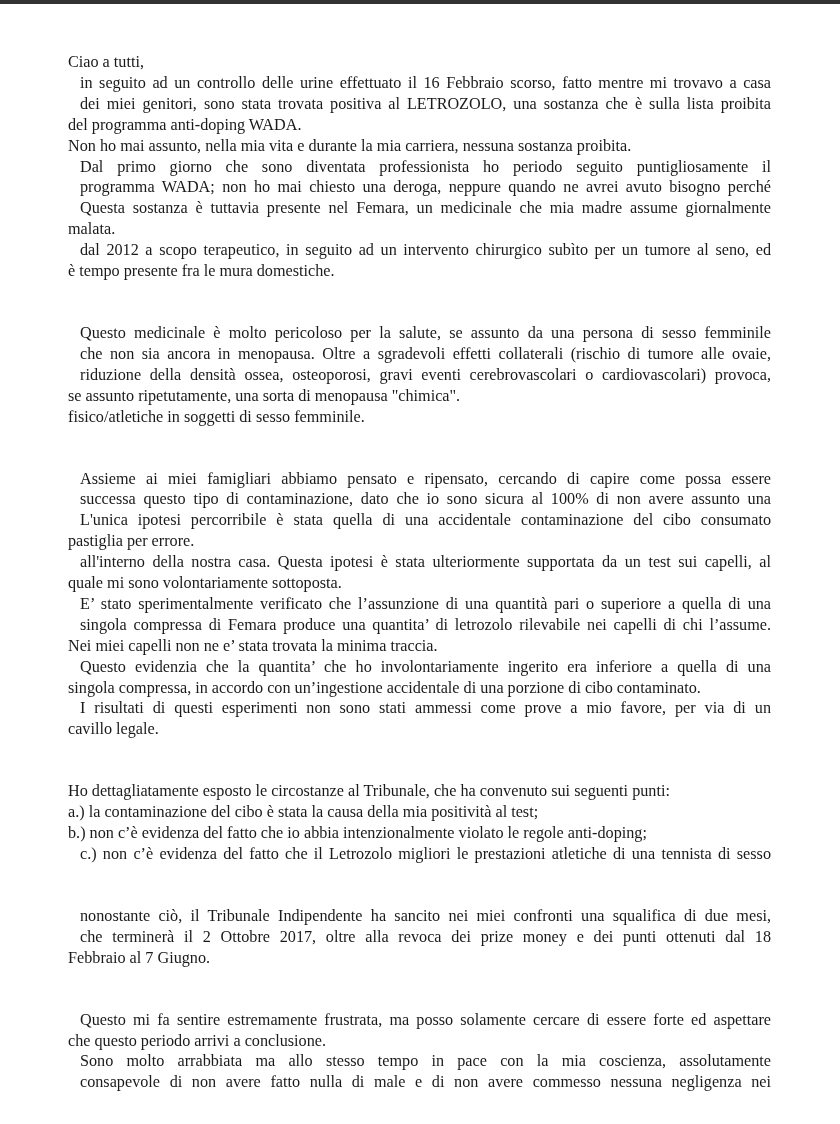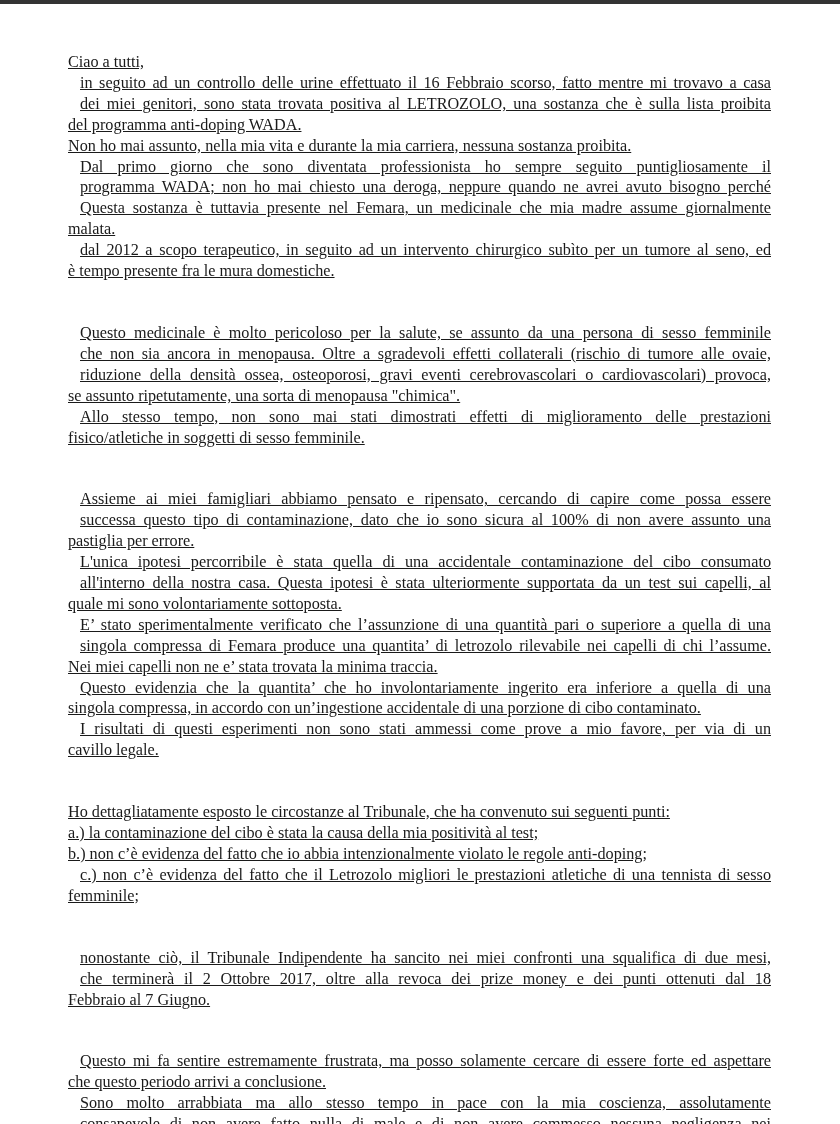--- a/index.html
+++ b/index.html
@@ -1,74 +1,72 @@
 <!DOCTYPE html>
 <html><head>
 <meta charset="utf-8">
 <style>
   html, body { margin:0; padding:0; }
   body { width:840px; height:1124px; background:#ffffff; overflow:hidden; position:relative; }
   .topbar { position:absolute; left:0; top:0; width:840px; height:4px; background:#333333; }
   .doc { position:absolute; left:68px; top:52px; width:703px;
          font-family:"Liberation Serif", "DejaVu Serif", serif; font-size:16.2px; color:#1a1a1a; line-height:20.9px; }
-  .para { margin:0;text-decoration:underline; }
+  .para { margin:0; }
   .line { display:block; white-space:nowrap; }
   .line.j { text-align:justify; text-align-last:justify; white-space:normal;margin-left:12px; }
   .gap { height:41px; }
 </style>
 </head>
 <body>
 
 <div class="topbar"></div>
 <div class="doc" id="doc">
     <div class="para">
       <span class="line">Ciao a tutti,</span>
       <span class="line j">in seguito ad un controllo delle urine effettuato il 16 Febbraio scorso, fatto mentre mi trovavo a casa</span>
       <span class="line j">dei miei genitori,  sono stata trovata positiva al LETROZOLO, una sostanza che è sulla lista proibita</span>
       <span class="line">del programma anti-doping WADA.</span>
       <span class="line">Non ho mai assunto, nella mia vita e durante la mia carriera, nessuna sostanza proibita.</span>
-      <span class="line j">Dal primo giorno che sono diventata professionista ho sempre seguito puntigliosamente il</span>
+      <span class="line j">Dal primo giorno che sono diventata professionista ho periodo seguito puntigliosamente il</span>
       <span class="line j">programma WADA; non ho mai chiesto una deroga, neppure quando ne avrei avuto bisogno perché</span>
       <span class="line j">Questa sostanza è tuttavia presente nel Femara, un medicinale che mia madre assume giornalmente</span>
       <span class="line">malata.</span>
       <span class="line j">dal 2012 a scopo terapeutico, in seguito ad un intervento chirurgico subìto per un tumore al seno, ed</span>
       <span class="line">è tempo presente fra le mura domestiche.</span>
     </div>
     <div class="gap"></div>
     <div class="para">
       <span class="line j">Questo medicinale è molto pericoloso per la salute, se  assunto da una persona di sesso femminile</span>
       <span class="line j">che non sia ancora in menopausa. Oltre a sgradevoli effetti collaterali (rischio di tumore alle ovaie,</span>
       <span class="line j">riduzione della densità ossea, osteoporosi, gravi eventi cerebrovascolari o cardiovascolari) provoca,</span>
       <span class="line">se assunto ripetutamente, una sorta di menopausa "chimica".</span>
-      <span class="line j">Allo stesso tempo, non sono mai stati dimostrati effetti di miglioramento delle prestazioni</span>
       <span class="line">fisico/atletiche in soggetti di sesso femminile.</span>
     </div>
     <div class="gap"></div>
     <div class="para">
       <span class="line j">Assieme ai miei famigliari abbiamo pensato e ripensato, cercando di capire come possa essere</span>
       <span class="line j">successa questo tipo di contaminazione, dato che io sono sicura al 100% di non avere assunto una</span>
+      <span class="line j">L'unica ipotesi percorribile è stata quella di una accidentale contaminazione del cibo consumato</span>
       <span class="line">pastiglia per errore.</span>
-      <span class="line j">L'unica ipotesi percorribile è stata quella di una accidentale contaminazione del cibo consumato</span>
       <span class="line j">all'interno della nostra casa. Questa ipotesi è stata ulteriormente supportata da un test sui capelli, al</span>
       <span class="line">quale mi sono volontariamente sottoposta.</span>
       <span class="line j">E’ stato sperimentalmente verificato che l’assunzione di una quantità pari o superiore a quella di una</span>
       <span class="line j">singola compressa di Femara produce una quantita’ di letrozolo rilevabile nei capelli di chi l’assume.</span>
       <span class="line">Nei miei capelli non ne e’ stata trovata la minima traccia.</span>
       <span class="line j">Questo evidenzia che la quantita’ che ho involontariamente ingerito era inferiore a quella di una</span>
       <span class="line">singola compressa, in accordo con un’ingestione accidentale di una porzione di cibo contaminato.</span>
       <span class="line j">I risultati di questi esperimenti non sono stati ammessi come prove a mio favore, per via di un</span>
       <span class="line">cavillo legale.</span>
     </div>
     <div class="gap"></div>
     <div class="para">
       <span class="line">Ho dettagliatamente esposto le circostanze al Tribunale, che ha convenuto sui seguenti punti:</span>
       <span class="line">a.) la contaminazione del cibo è stata la causa della mia positività al test;</span>
       <span class="line">b.) non c’è evidenza del fatto che io abbia intenzionalmente violato le regole anti-doping;</span>
       <span class="line j">c.) non c’è evidenza del fatto che il Letrozolo migliori le prestazioni atletiche di una tennista di sesso</span>
-      <span class="line">femminile;</span>
     </div>
     <div class="gap"></div>
     <div class="para">
       <span class="line j">nonostante ciò, il Tribunale Indipendente ha sancito nei miei confronti una squalifica di due mesi,</span>
       <span class="line j">che terminerà il 2 Ottobre 2017, oltre alla revoca dei prize money e dei punti ottenuti dal 18</span>
       <span class="line">Febbraio al 7 Giugno.</span>
     </div>
     <div class="gap"></div>
     <div class="para">
       <span class="line j">Questo mi fa sentire estremamente frustrata, ma posso solamente cercare di essere forte ed aspettare</span>

